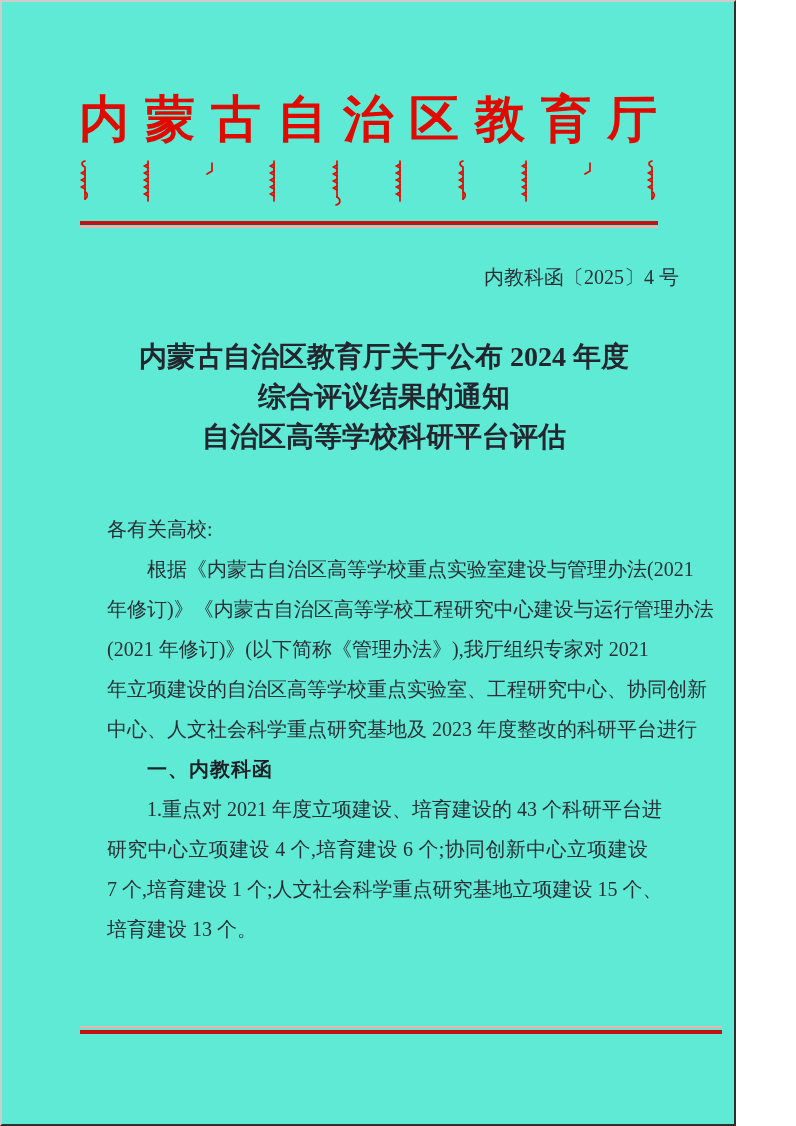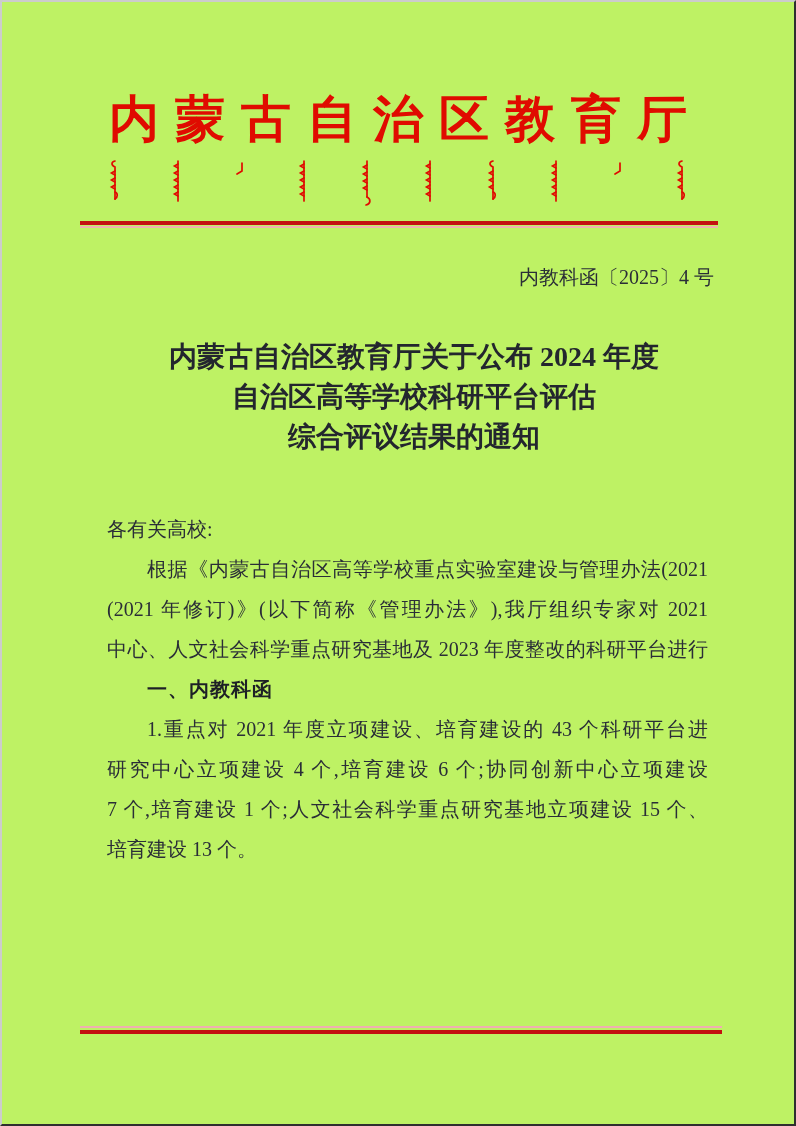--- a/index.html
+++ b/index.html
@@ -3,24 +3,24 @@
 <meta charset="utf-8">
 <style>
   html, body {
     margin: 0;
     padding: 0;
     background: #ffffff;
     font-family: "Liberation Serif", "DejaVu Serif", serif;
   }
   .page {
     position: relative;
-    width: 796px;
+    width: 736px;
     height: 1126px;
     box-sizing: border-box;
-    background: #bef264;
+    background: #5eead4;
     border-style: solid;
     border-width: 2px;
     border-color: #cccccc #2f2f2f #2f2f2f #cccccc;
     overflow: hidden;
   }
 
   
   .agency {
     margin-top: 90px;
     text-align: center;
@@ -55,21 +55,21 @@
     top: 1024px;
     width: 642px;
     border-top: 2px solid #efb0b0;
     border-bottom: 4px solid #c31010;
     height: 2px;
   }
 
   
   .doc-number {
     margin-top: 36px;
-    padding-right: 80px;
+    padding-right: 55px;
     text-align: right;
     font-size: 20px;
     color: #2a2e37;
     font-family: "Liberation Serif", "DejaVu Serif", serif;
   }
 
   
   .title {
     margin-top: 46px;
     text-align: center;
@@ -170,29 +170,31 @@
         <use href="#mg-a"></use>
       </svg>
   </div>
 
   <div class="rule-top"></div>
 
   <div class="doc-number">内教科函〔2025〕4 号</div>
 
   <div class="title">
     <div>内蒙古自治区教育厅关于公布 2024 年度</div>
+    <div>综合评议结果的通知</div>
     <div>自治区高等学校科研平台评估</div>
-    <div>综合评议结果的通知</div>
   </div>
 
   <div class="body-text">
     <div class="bline salutation last">各有关高校:</div>
     <div>
         <div class="bline indent">根据《内蒙古自治区高等学校重点实验室建设与管理办法(2021</div>
+        <div class="bline">年修订)》《内蒙古自治区高等学校工程研究中心建设与运行管理办法</div>
         <div class="bline">(2021 年修订)》(以下简称《管理办法》),我厅组织专家对 2021</div>
+        <div class="bline">年立项建设的自治区高等学校重点实验室、工程研究中心、协同创新</div>
         <div class="bline">中心、人文社会科学重点研究基地及 2023 年度整改的科研平台进行</div>
       </div>
     <div class="bline section-heading last">一、内教科函</div>
     <div>
         <div class="bline indent">1.重点对 2021 年度立项建设、培育建设的 43 个科研平台进</div>
         <div class="bline">研究中心立项建设 4 个,培育建设 6 个;协同创新中心立项建设</div>
         <div class="bline">7 个,培育建设 1 个;人文社会科学重点研究基地立项建设 15 个、</div>
         <div class="bline last">培育建设 13 个。</div>
       </div>
   </div>

